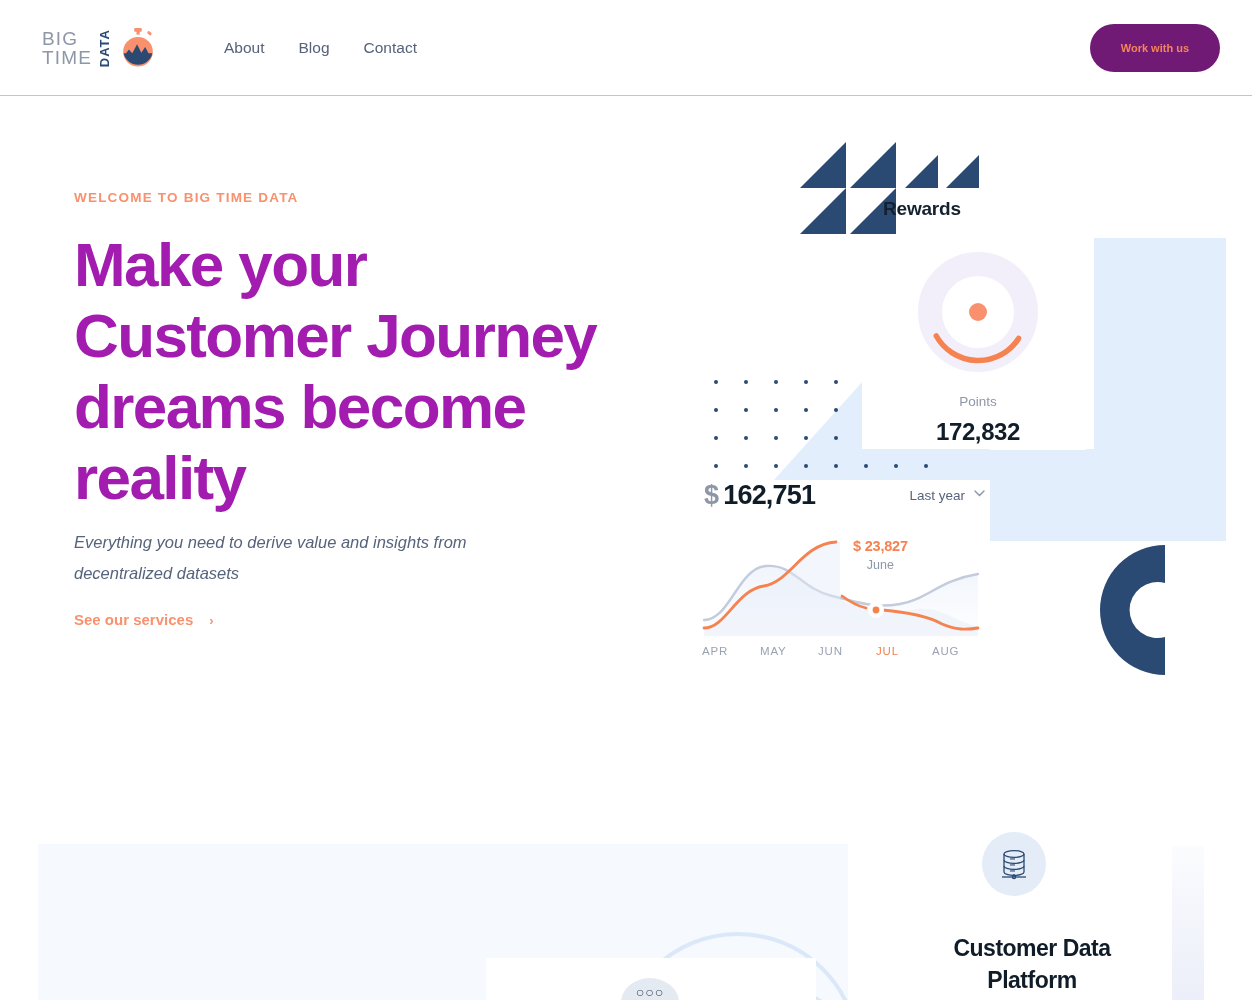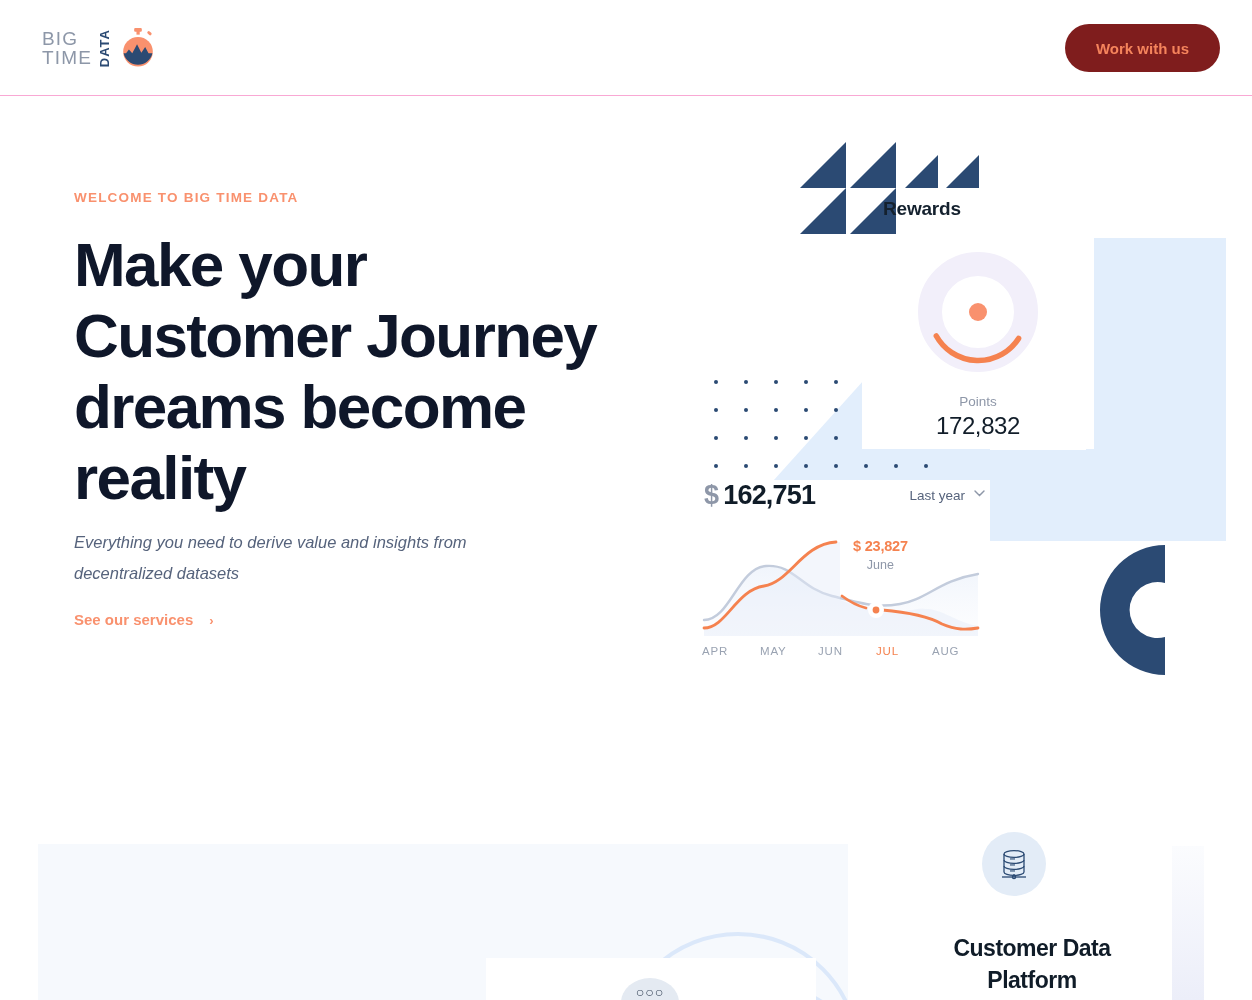--- a/index.html
+++ b/index.html
@@ -31,35 +31,35 @@
   }
   .logo-mark { margin-left:5px; width:42px; height:42px; }
 
   .nav { position:absolute; left:224px; top:0; height:96px; display:flex; align-items:center; gap:34px; }
   .nav a {
     font-size:15.5px; color:#55627a; text-decoration:none; font-weight:400;
   }
   .cta-top {
     position:absolute; right:32px; top:24px;
     height:48px; padding:0 31px; border-radius:24px;
-    background:#7f1d1d; color:#f5845c; border:none;
+    background:#701a75; color:#f5845c; border:none;
     font-family:"Liberation Sans", sans-serif;
-    font-size:15px; font-weight:700; cursor:pointer;
+    font-size:11px; font-weight:700; cursor:pointer;
     display:flex; align-items:center;
   }
 
   
   .hero-left { position:absolute; left:74px; top:190px; width:620px; }
   .eyebrow {
     font-size:13.5px; font-weight:700; letter-spacing:1.2px;
     color:#f9916e; text-transform:uppercase; margin-bottom:24px;
   }
   .headline {
     font-size:62px; line-height:71px; font-weight:700;
-    color:#0f172a; letter-spacing:-1.6px; max-width:560px;
+    color:#a21caf; letter-spacing:-1.6px; max-width:560px;
   }
   .subhead {
     margin-top:14px; font-size:16.5px; line-height:31px;
     color:#56637c; max-width:420px;font-style:italic;
   }
   .services-link {
     margin-top:22px; display:inline-flex; align-items:flex-end; gap:16px;
     color:#f9916e; font-size:15px; font-weight:700; text-decoration:none;
   }
   .services-link .chev { font-size:13px; font-weight:700; }
@@ -87,21 +87,21 @@
   }
 
   
   .points-card {
     position:absolute; left:172px; top:96px; width:232px; height:213px;
     background:#ffffff; z-index:6;
     display:flex; flex-direction:column; align-items:center;
   }
   .donut { margin-top:16px; width:120px; height:120px; }
   .points-label { margin-top:22px; font-size:13.5px; color:#8e97a8; }
-  .points-value { margin-top:3px; font-size:24px; font-weight:400; color:#111d29; letter-spacing:-0.4px; }
+  .points-value { margin-top:9px; font-size:24px; font-weight:700; color:#111d29; letter-spacing:-0.4px; }
 
   
   .rev-card {
     position:absolute; left:0px; top:340px; width:300px; height:200px;
     background:#ffffff; z-index:7;
   }
   .rev-top { position:relative; height:46px; }
   .rev-amount {
     position:absolute; left:14px; top:0; font-size:27px; font-weight:700;
     color:#101c28; letter-spacing:-0.8px;
@@ -172,20 +172,25 @@
       </div>
       <svg class="logo-mark" viewBox="0 0 44 44">
         <rect x="18" y="1" width="8" height="4" rx="1.2" fill="#f9916e"></rect>
         <rect x="20.4" y="4" width="3.4" height="4" fill="#f9916e"></rect>
         <rect x="31.5" y="5" width="5" height="3" rx="1.4" fill="#f9916e" transform="rotate(42 34 6.5)"></rect>
         <circle cx="22" cy="26" r="15.5" fill="#f9916e"></circle>
         <path d="M6.9 27.5 A15.5 15.5 0 0 0 37.1 27.5 L33 27.5 L29.5 21 L25.5 27 L21 18 L16 27.5 L12.5 23.5 L9.5 27.5 Z" fill="#2b4a73"></path>
       </svg>
     </div>
 
+    <nav class="nav">
+      <a href="#">About</a>
+      <a href="#">Blog</a>
+      <a href="#">Contact</a>
+    </nav>
 
     <button class="cta-top">Work with us</button>
   </div>
 
   <div class="hero-left">
     <div class="eyebrow">WELCOME TO BIG TIME DATA</div>
     <h1 class="headline">Make your Customer Journey dreams become reality</h1>
     <p class="subhead">Everything you need to derive value and insights from decentralized datasets</p>
     <a class="services-link" href="#">
       <span>See our services</span>

